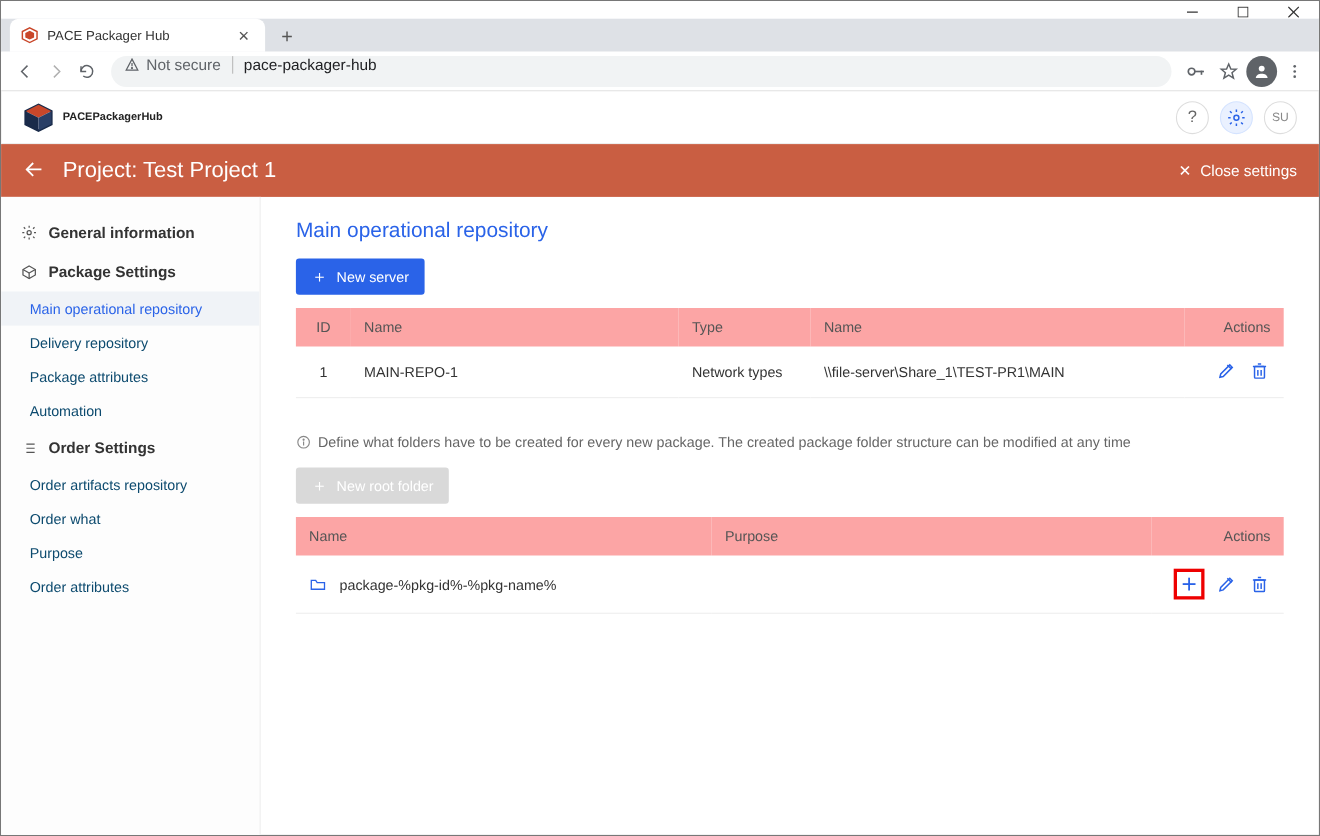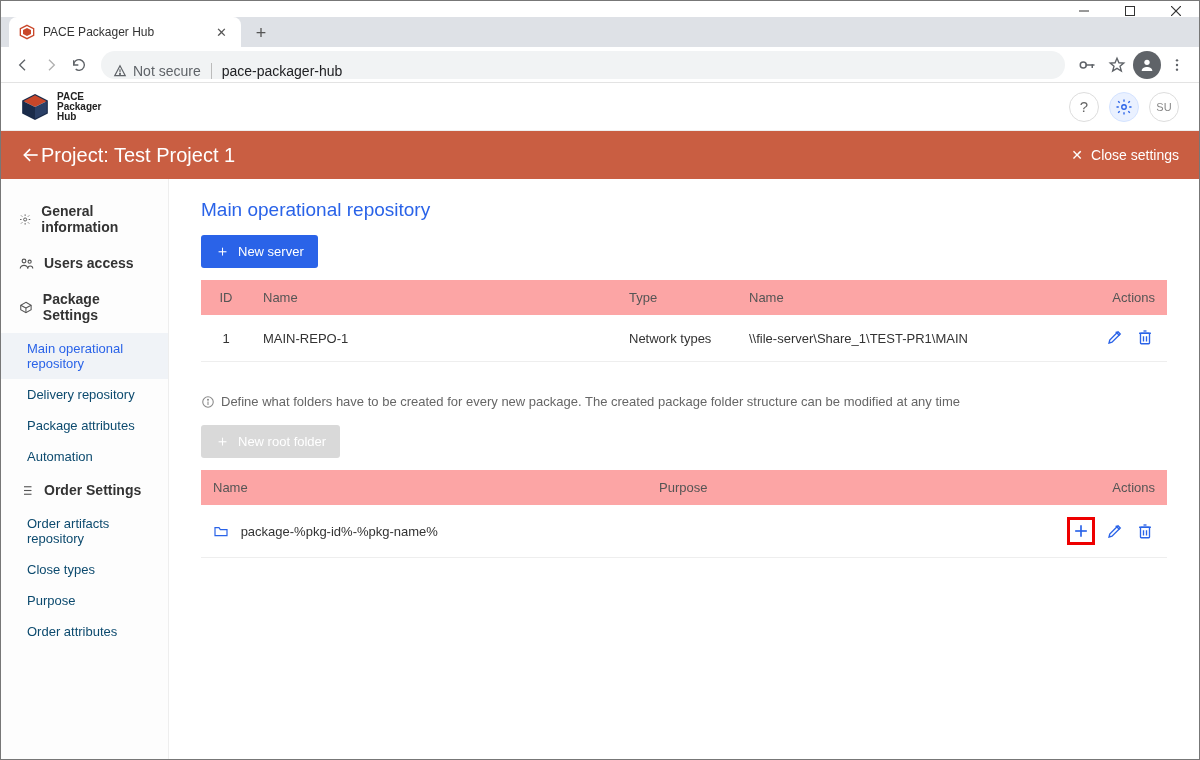--- a/index.html
+++ b/index.html
@@ -11,43 +11,43 @@
   .tabstrip { height:30px; background:#dee1e6; display:flex; align-items:flex-end; padding-left:8px; position:relative;}
   .browser-tab { height:30px; width:232px; background:#fff; border-top-left-radius:8px; border-top-right-radius:8px; display:flex; align-items:center; padding:0 10px; position:relative;}
   .browser-tab .favicon { width:16px; height:16px; margin-right:8px; display:flex; align-items:center; justify-content:center;}
   .browser-tab .title { flex:1; font-size:12px; color:#333; white-space:nowrap; overflow:hidden;}
   .browser-tab .close { color:#555; font-size:13px; padding:0 4px;}
   .newtab { width:28px; height:28px; display:flex; align-items:center; justify-content:center; color:#555; font-size:18px; font-weight:300; margin-left:6px;}
   
   .toolbar { height:36px; background:#fff; display:flex; align-items:center; padding:0 8px; border-bottom:1px solid #e3e3e3; position:relative;}
   .tb-btn { width:28px; height:28px; display:flex; align-items:center; justify-content:center; color:#5f6368; font-size:16px;}
   .tb-btn.disabled { color:#b0b0b0;}
-  .addr { flex:1; height:28px; border-radius:14px; background:#f1f3f4; display:flex; align-items:flex-end; padding:0 12px; margin:0 8px; font-size:14px; color:#5f6368;}
+  .addr { flex:1; height:28px; border-radius:14px; background:#f1f3f4; display:flex; align-items:flex-start; padding:0 12px; margin:0 8px; font-size:14px; color:#5f6368;}
   .addr .secure { display:flex; align-items:center; gap:6px; color:#5f6368;}
   .addr .divider { width:1px; height:16px; background:#bbb; margin:0 10px;}
   .addr .url { color:#202124;}
   .right-icons { display:flex; align-items:center; gap:2px;}
   .avatar-circle { width:28px; height:28px; border-radius:50%; background:#5f6368; display:flex; align-items:center; justify-content:center;}
   .avatar-circle svg { fill:#fff;}
   
   .app-header { height:48px; display:flex; align-items:center; padding:0 20px; border-bottom:1px solid #eee; justify-content:space-between;}
   .app-logo { display:flex; align-items:center; gap:8px; font-size:10px; font-weight:700; line-height:1; color:#222;}
-  .app-logo .text { display:flex; flex-direction:column;}
+  .app-logo .text { display:flex; flex-direction:row;}
   .app-header-right { display:flex; align-items:center; gap:10px;}
   .hdr-icon { width:30px; height:30px; border-radius:50%; border:1px solid #ddd; display:flex; align-items:center; justify-content:center; color:#666; font-size:15px;}
   .hdr-icon.gear { color:#2a63e8; background:#eaf1ff; border-color:#d4e3ff;}
   .hdr-icon.user { font-size:11px; color:#888;}
   
   .project-bar { height:48px; background:#c95e42; color:#fff; display:flex; align-items:center; padding:0 20px; justify-content:space-between; font-size:20px;}
-  .project-bar .left { display:flex; align-items:center; }
+  .project-bar .left { display:flex; gap:16px;}
   .project-bar .title { font-weight:400;}
   .close-settings { display:flex; align-items:center; gap:8px; font-size:14px;}
   
   .main { display:flex; height:calc(760px - 16px - 30px - 36px - 48px - 48px - 2px);}
-  .sidebar { width:168px; border-right:1px solid #eee; padding:14px 0; background:#fdfdfd; overflow-y:auto;}
+  .sidebar { width:236px; border-right:1px solid #eee; padding:14px 0; background:#fdfdfd; overflow-y:auto;}
   .side-group { display:flex; align-items:center; gap:10px; padding:10px 18px; font-size:14px; font-weight:600; color:#333;}
   .side-item { padding:8px 18px 8px 26px; font-size:13px; color:#0c4a6e; cursor:pointer;}
   .side-item.active { color:#2a63e8; background:#f0f3f7;}
   .content { flex:1; padding:20px 32px; overflow-y:auto;}
   .section-title { color:#2a63e8; font-size:19px; font-weight:400; margin:0 0 14px;}
   .btn { display:inline-flex; align-items:center; gap:8px; padding:7px 14px; border-radius:3px; font-size:13px; cursor:pointer; border:none;}
   .btn-primary { background:#2a63e8; color:#fff;}
   .btn-disabled { background:#d9d9d9; color:#fff; cursor:default;}
   table { width:100%; border-collapse:collapse; margin-top:12px;}
   th { text-align:left; font-weight:400; color:#555; font-size:13px; padding:10px 12px; background:#fca5a5;}
@@ -210,29 +210,20 @@
   <div class="sidebar">
     <div class="side-group">
       <svg width="15" height="15" viewBox="0 0 24 24" fill="none" stroke="#555" stroke-width="1.8">
           <circle cx="12" cy="12" r="3"></circle>
           <path d="M12 2v3M12 19v3M4.2 4.2l2.1 2.1M17.7 17.7l2.1 2.1M2 12h3M19 12h3M4.2 19.8l2.1-2.1M17.7 6.3l2.1-2.1"></path>
         </svg>
       <span>General information</span>
     </div>
     <div class="side-group">
       <svg width="15" height="15" viewBox="0 0 24 24" fill="none" stroke="#555" stroke-width="1.8">
-          <circle cx="8" cy="8" r="3"></circle>
-          <circle cx="17" cy="9" r="2.5"></circle>
-          <path d="M2 20c0-3 3-5 6-5s6 2 6 5"></path>
-          <path d="M14 20c0-2.5 2-4 4-4s4 1.5 4 4"></path>
-        </svg>
-      <span>Users access</span>
-    </div>
-    <div class="side-group">
-      <svg width="15" height="15" viewBox="0 0 24 24" fill="none" stroke="#555" stroke-width="1.8">
           <polygon points="12,3 21,8 21,16 12,21 3,16 3,8"></polygon>
           <line x1="3" y1="8" x2="12" y2="13"></line>
           <line x1="21" y1="8" x2="12" y2="13"></line>
           <line x1="12" y1="13" x2="12" y2="21"></line>
         </svg>
       <span>Package Settings</span>
     </div>
     <div class="side-item active">Main operational repository</div>
     <div class="side-item">Delivery repository</div>
     <div class="side-item">Package attributes</div>
@@ -242,21 +233,21 @@
           <line x1="8" y1="6" x2="20" y2="6"></line>
           <line x1="8" y1="12" x2="20" y2="12"></line>
           <line x1="8" y1="18" x2="20" y2="18"></line>
           <line x1="4" y1="6" x2="4" y2="6"></line>
           <line x1="4" y1="12" x2="4" y2="12"></line>
           <line x1="4" y1="18" x2="4" y2="18"></line>
         </svg>
       <span>Order Settings</span>
     </div>
     <div class="side-item">Order artifacts repository</div>
-    <div class="side-item">Close types</div>
+    <div class="side-item">Order what</div>
     <div class="side-item">Purpose</div>
     <div class="side-item">Order attributes</div>
   </div>
 
   <div class="content">
     <h2 class="section-title">Main operational repository</h2>
     <button class="btn btn-primary">
       <span style="font-size:15px;">＋</span>
       <span>New server</span>
     </button>

